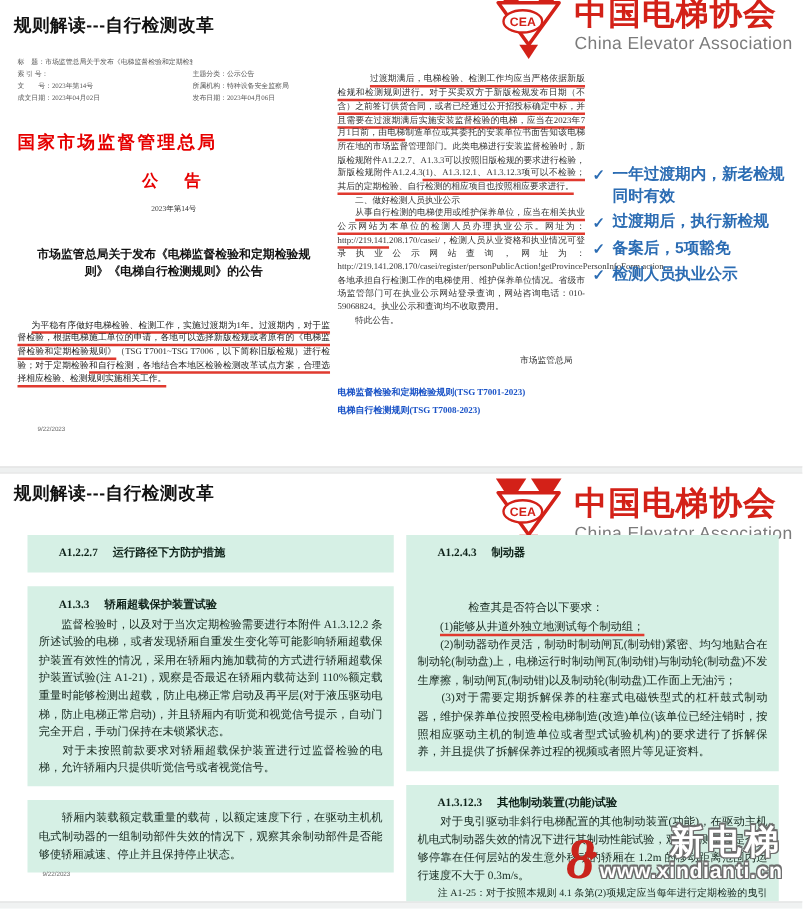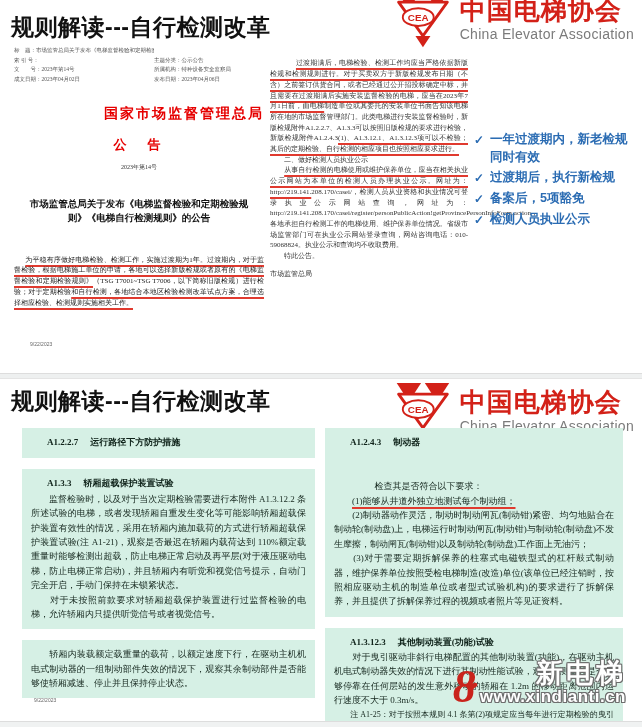--- a/index.html
+++ b/index.html
@@ -5,48 +5,48 @@
   * { margin:0; padding:0; box-sizing:border-box; }
   html,body { width:642px; background:#fff; font-family:"Liberation Sans", sans-serif; }
   .page { position:relative; width:642px; height:727px; background:#fff; }
 
   .slide { position:relative; width:642px; background:#fff; overflow:hidden; }
   .slide1 { height:373px; }
   .slide2 { height:342px; }
   .slide-gap { width:642px; height:6px; background:#eef0f0; border-top:1px solid #ddd; border-bottom:1px solid #e4e4e4; }
   .bottom-strip { width:642px; height:6px; background:#f0f2f2; border-top:1px solid #ddd; }
 
-  .slide-title { position:absolute; left:11px; top:12px; font-size:23px; font-weight:700; color:#111; letter-spacing:0.5px; }
+  .slide-title { position:absolute; left:11px; top:12px; font-size:14px; font-weight:700; color:#111; letter-spacing:0.5px; }
   .slide2 .slide-title { top:7px; }
 
   
   .brand { position:absolute; right:8px; display:flex; align-items:center; gap:8px; }
   .slide1 .brand { top:-12px; }
   .slide2 .brand { top:1px; }
   .brand-cn { font-size:26px; font-weight:700; color:#d32118; letter-spacing:1px; line-height:1.15; }
   .brand-en { font-size:14px; color:#7b7b7b; letter-spacing:0.3px; }
 
   
   .gov-doc { position:absolute; left:14px; top:46px; width:250px; font-family:"Liberation Serif", serif; }
   .meta { font-size:5.5px; color:#555; line-height:1.75; }
   .meta-row { display:flex; }
   .meta-l { width:56%; white-space:nowrap; overflow:hidden; }
   .meta-r { width:44%; white-space:nowrap; overflow:hidden; }
-  .gov-agency { margin-top:20px; text-align:right; font-size:14px; font-weight:700; color:#e60000; letter-spacing:2px; }
+  .gov-agency { margin-top:20px; text-align:left; font-size:14px; font-weight:700; color:#e60000; letter-spacing:2px; }
   .gov-gonggao { margin-top:13px; text-align:center; font-size:13px; font-weight:700; color:#e60000; letter-spacing:4px; }
   .gov-no { margin-top:9px; text-align:center; font-size:6px; color:#333; }
   .gov-headline { margin:25px auto 7px; width:92%; text-align:center; font-size:9.5px; font-weight:700; line-height:1.55; color:#111; }
   .doc-body { font-size:7px; line-height:1.55; color:#222; text-align:justify; white-space:pre-wrap; }
 
   .u-red { text-decoration:underline; text-decoration-color:#e03a2f; text-decoration-thickness:1.5px; text-underline-offset:2.5px; }
 
   
   .rcol { position:absolute; left:270px; top:37px; width:198px; font-family:"Liberation Serif", serif; font-size:7px; line-height:1.53; color:#333; text-align:justify; }
   .rcol-body { white-space:pre-wrap; }
-  .sig { margin-top:6px; padding-right:10px; line-height:1.9; }
+  .sig { margin-top:20px; text-align:right; padding-right:10px; line-height:1.9; }
   .links { margin-top:13px; }
   .link { color:#1a53c7; font-weight:700; font-size:7.2px; line-height:1.9; cursor:pointer; }
 
   
   .bullets { position:absolute; left:474px; top:131px; width:166px; list-style:none; color:#2b6cb3; font-weight:600; font-size:12.5px; }
   .bullet { display:flex; gap:6px; line-height:1.4; margin-bottom:3px; }
   .check { flex:0 0 auto; font-size:12px; margin-top:1px; }
 
   
   .cols { position:absolute; left:22px; top:49px; display:flex; gap:10px; }
@@ -131,20 +131,22 @@
         
       <span>　　</span><span class="u-red">过渡期满后，电梯检验、检测工作均应当严格依据新版检规和检测规则进行。对于买卖双方于新版检规发布日期（不含）之前签订供货合同，或者已经通过公开招投标确定中标，并且需要在过渡期满后实施安装监督检验的电梯，应当在2023年7月1日前，由电梯</span><span>制造单位或其委托的安装单位书面告知该电梯所在地的市场监督管理部门。此类电梯进行安装监督检验时，新版检规附件A1.2.2.7、A1.3.3可以按照旧版检规的要求进行检验，新版检规附件A1.2.4.3</span><span class="u-red">(1)、A1.3.12.1、A1.3.12.3项可以不检验；其后的定期检验、自行检测的相应项目也按照相应要求进行。</span><span>
 　　二、做好检测人员执业公示
 　　</span><span class="u-red">从事自行检测的电梯使用或维护保养单位，应当在相关执业公示网站为本单位的检测人员办理执业公示。网址为：http://219.141.</span><span>208.170/casei/，检测人员从业资格和执业情况可登录执业公示网站查询，网址为：http://219.141.208.170/casei/register/personPublicAction!getProvincePersonInfoForm.action，各地承担自行检测工作的电梯使用、维护保养单位情况。省级市场监管部门可在执业公示网站登录查询，网站咨询电话：010-59068824。执业公示和查询均不收取费用。
 　　特此公告。</span></div>
       <div class="sig">
         <div>市场监管总局</div>
       </div>
       <div class="links">
 
+      <div class="link">电梯监督检验和定期检验规则(TSG T7001-2023)</div>
+          <div class="link">电梯自行检测规则(TSG T7008-2023)</div>
         </div>
     </div>
 
     <ul class="bullets">
 
     <li class="bullet">
           <span class="check">✓</span>
           <span class="bullet-text">一年过渡期内，新老检规同时有效</span>
         </li>
         <li class="bullet">

